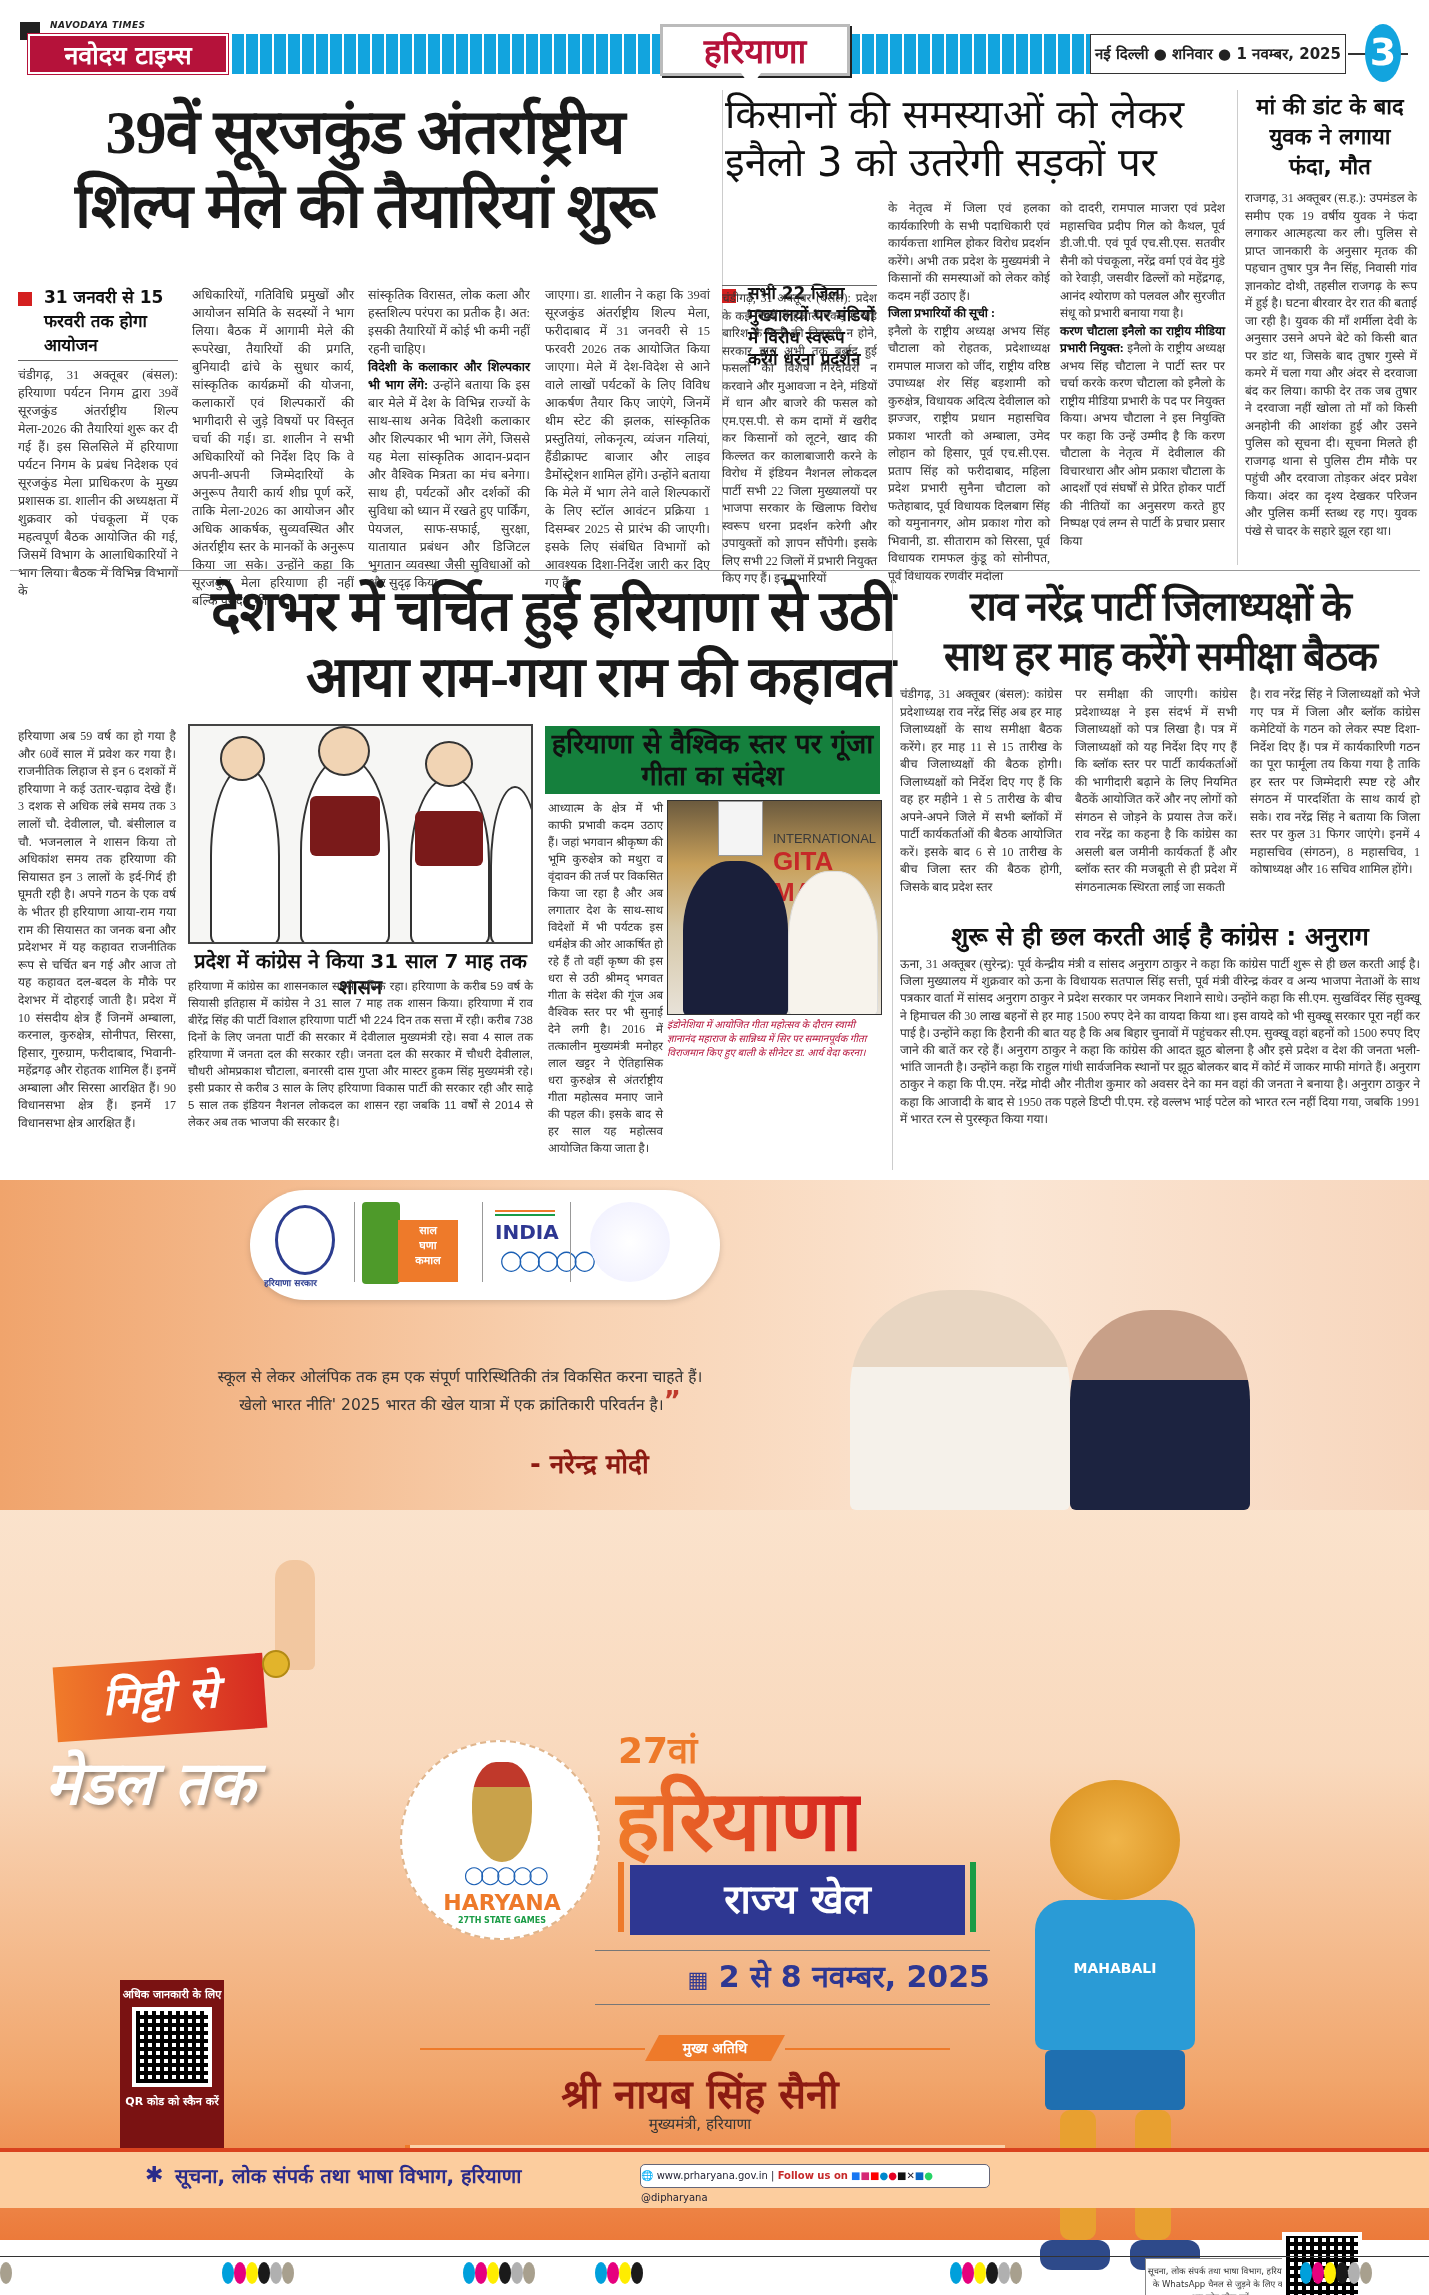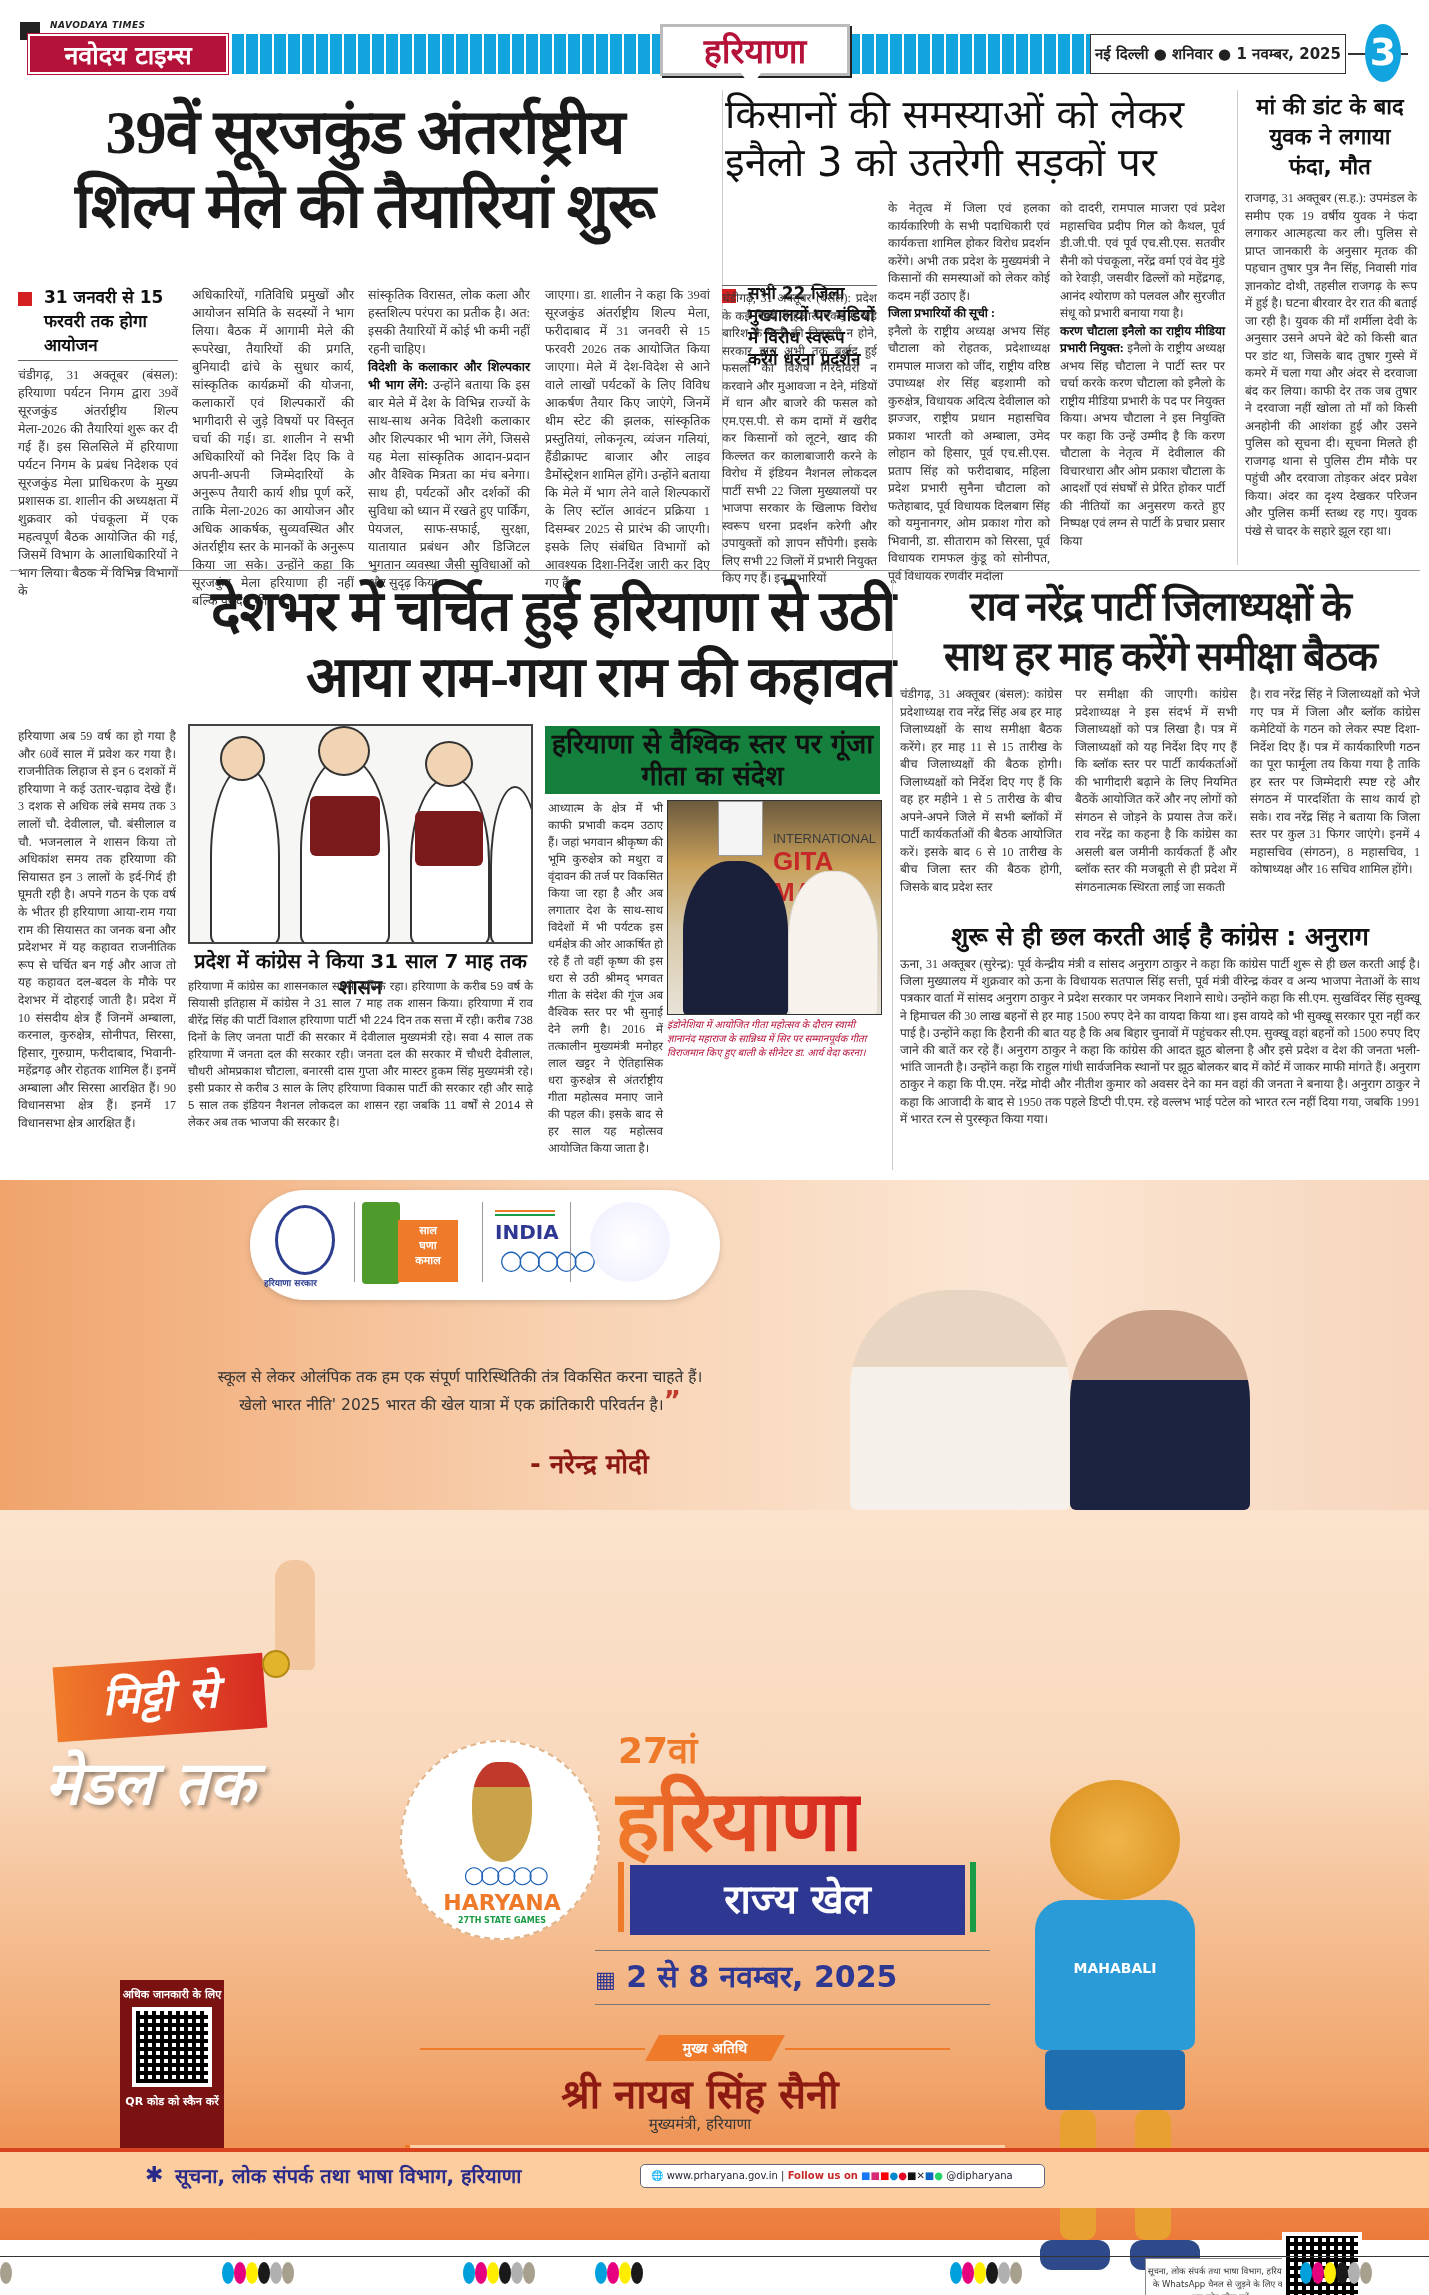--- a/index.html
+++ b/index.html
@@ -39,32 +39,32 @@
 .modi-name{left:530px;top:265px;font-size:26px;font-weight:bold;color:#8c1a12}
 .person{border-radius:45% 45% 6px 6px}
 .mitti{left:55px;top:480px;width:210px;height:75px;background:linear-gradient(90deg,#f07b2a,#d62a22);color:#fff;font-size:44px;font-weight:bold;font-style:italic;text-align:center;line-height:72px;transform:rotate(-4deg)}
 .medal{left:45px;top:560px;font-size:60px;font-weight:bold;font-style:italic;color:#fff;text-shadow:3px 3px 4px rgba(0,0,0,.35)}
 .emblem{left:400px;top:560px;width:200px;height:200px;border-radius:50%;background:#fff;border:2px dashed #e0b58c}
 .ad-27{left:618px;top:545px;font-size:36px;font-weight:bold;color:#ee7a2a}
 .ad-haryana{left:615px;top:580px;font-size:84px;font-weight:bold;background:linear-gradient(90deg,#f07c2a,#d41f1f);-webkit-background-clip:text;color:transparent;letter-spacing:-2px}
 .khel{left:630px;top:685px;width:335px;height:70px;background:#2e3792;color:#fff;font-size:40px;font-weight:bold;text-align:center;line-height:68px}
 .khel-l{left:618px;top:682px;width:6px;height:70px;background:#ee7a2a}
 .khel-r{left:970px;top:682px;width:6px;height:70px;background:#1a9c46}
-.dates{left:595px;top:770px;width:395px;height:55px;border-top:1px solid #777;border-bottom:1px solid #777;color:#2e3792;font-size:30px;font-weight:bold;text-align:left;line-height:52px}
+.dates{left:595px;top:770px;width:395px;height:55px;border-top:1px solid #777;border-bottom:1px solid #777;color:#2e3792;font-size:30px;font-weight:bold;text-align:right;line-height:52px}
 .chief-lbl{left:645px;top:855px;width:140px;height:26px;background:#ee7a2a;color:#fff;font-size:14px;font-weight:bold;text-align:center;line-height:26px;clip-path:polygon(10% 0,100% 0,90% 100%,0 100%)}
 .chief-line{left:785px;top:868px;width:165px;height:2px;background:#ee7a2a}
 .chief-line2{left:420px;top:868px;width:225px;height:2px;background:#ee7a2a}
 .chief-name{left:480px;top:885px;width:440px;text-align:center;font-size:40px;font-weight:bold;color:#8c1a12}
 .chief-role{left:480px;top:933px;width:440px;text-align:center;font-size:15px;color:#333}
 .venue{left:405px;top:965px;width:600px;height:40px;background:#fbd2a8;border-left:5px solid #ee7a2a;font-size:17px;font-weight:bold;color:#222;line-height:40px;padding-left:14px;white-space:nowrap}
 .qr{background:#fff;border:4px solid #fff;background-image:repeating-linear-gradient(0deg,#000 0 4px,#fff 4px 8px),repeating-linear-gradient(90deg,#000 0 4px,#fff 4px 8px);background-blend-mode:multiply}
 .mascot{left:980px;top:600px;width:260px;height:520px}
 .ad-foot{left:0;top:968px;width:1429px;height:60px;background:#fccd9e;border-top:4px solid #d9421e}
 .foot-dept{left:175px;top:982px;font-size:20px;font-weight:bold;color:#2a2a8a}
-.foot-links{left:640px;top:984px;width:405px;height:24px;border:1px solid #667;border-radius:5px;background:#fff;font-size:10px;line-height:22px;padding-left:10px;color:#223}
+.foot-links{left:640px;top:984px;width:350px;height:24px;border:1px solid #667;border-radius:5px;background:#fff;font-size:10px;line-height:22px;padding-left:0;color:#223}
 .wa-box{left:1145px;top:1078px;width:150px;height:52px;background:#fff;border:1px solid #888;font-size:8.5px;text-align:center;line-height:13px;padding-top:6px;color:#333}
 .regmarks{left:0;top:2262px;width:1429px;height:30px}
 .dot{position:absolute;top:0;width:12px;height:22px;border-radius:50%}
 </style>
 </head>
 <body>
 
 <div class="abs mast">
   <div class="abs mast-corner"></div>
   <div class="abs mast-tag">NAVODAYA TIMES</div>

